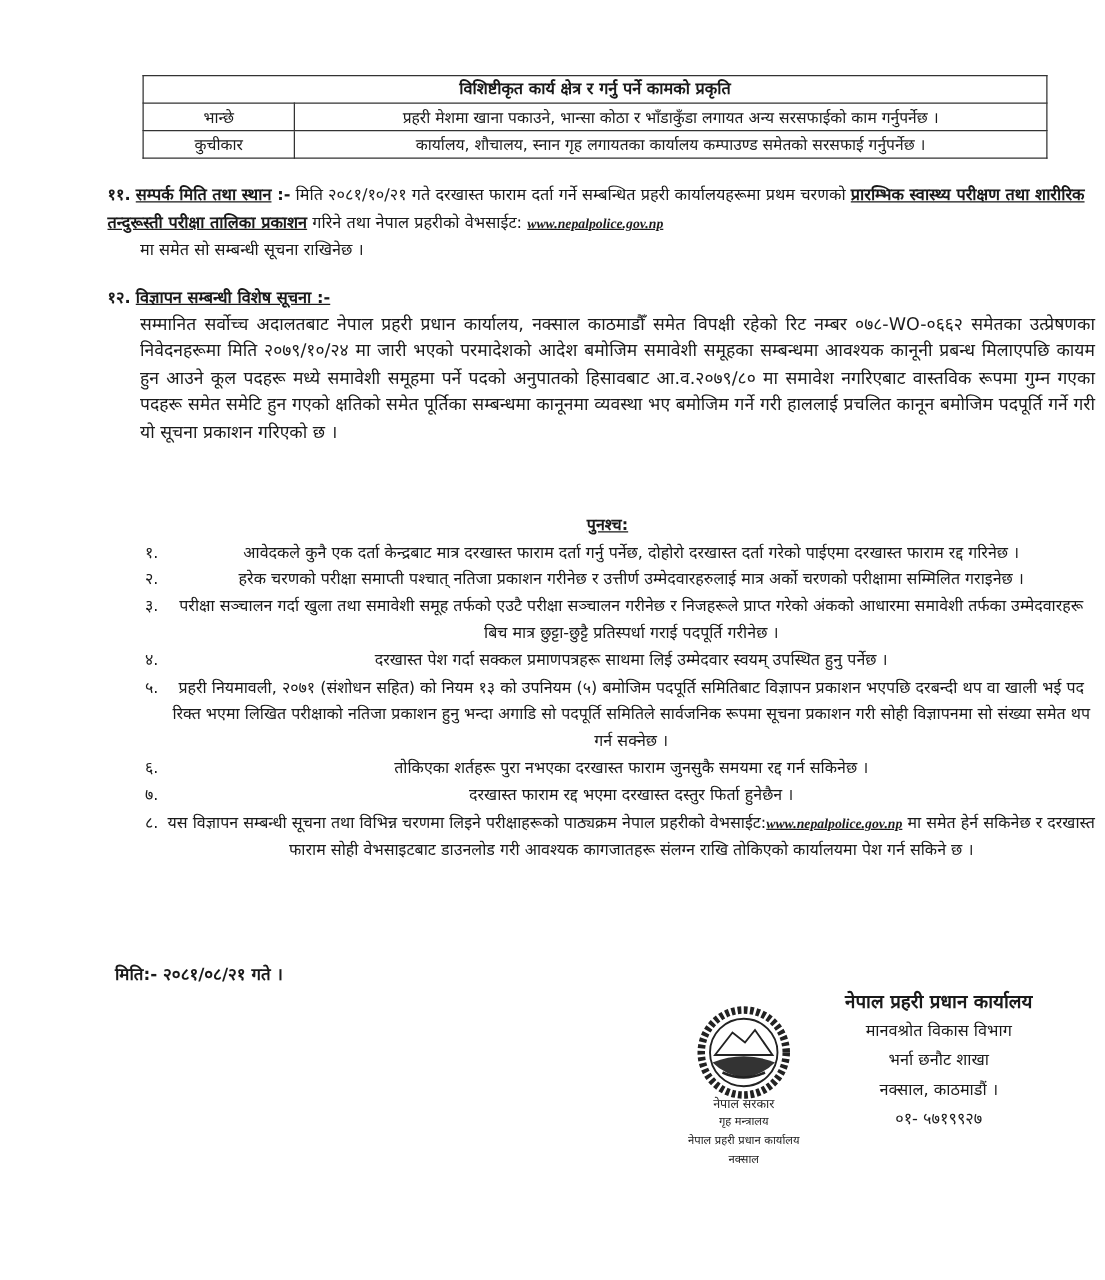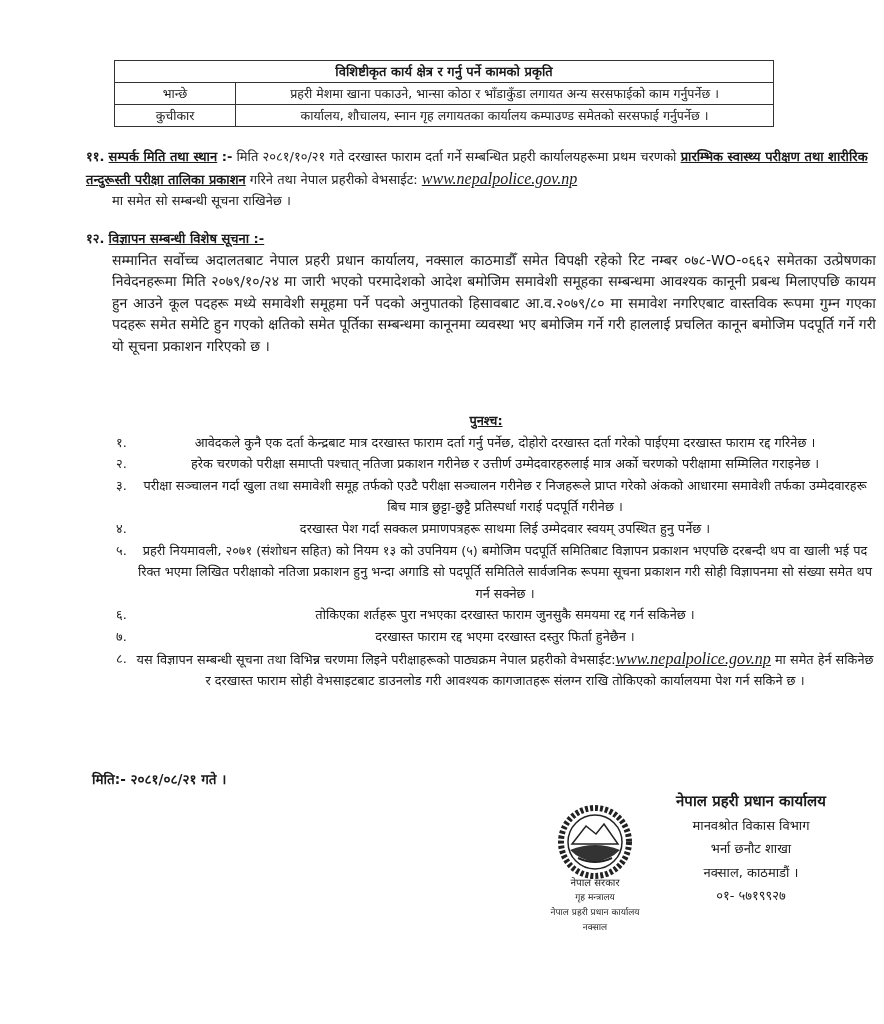--- a/index.html
+++ b/index.html
@@ -1,30 +1,30 @@
 <!DOCTYPE html>
 <html><head>
 <meta charset="utf-8">
 <style>
   html, body { margin:0; padding:0; background:#ffffff; }
   body { width:884px; height:1024px; position:relative; overflow:hidden;
          font-family:"DejaVu Sans", "Liberation Sans", sans-serif; color:#1a1a1a; }
   .page { position:absolute; left:0; top:0; width:884px; height:1024px; }
 
   
-  .jobtable { position:absolute; left:114px; top:60px; width:660px; border-collapse:collapse; font-size:12.5px; }
+  .jobtable { position:absolute; left:114px; top:60px; width:724px; border-collapse:collapse; font-size:12.5px; }
   .jobtable td, .jobtable th { border:1px solid #333; padding:1px 6px; height:19px; line-height:19px; white-space:nowrap;text-align:center; }
   .jobtable th { font-weight:bold; text-align:center; font-size:13px; }
   .jobtable td.c1 { width:108px; }
 
   .sec { position:absolute; font-size:13px; line-height:21.5px; }
   .num { font-weight:bold; }
   .head { font-weight:bold; text-decoration:underline;margin-top:24px; }
   .ulb { text-decoration:underline; font-weight:bold; }
-  .url { font-family:"Liberation Serif", serif; font-style:italic; text-decoration:underline; font-size:16px; }
+  .url { font-family:"Liberation Serif", serif; font-style:italic; text-decoration:underline; font-size:11px;font-weight:bold; }
 
   #sec11 { left:86px; top:146px; width:790px; }
   #sec11 .body { display:block; padding-left:26px; }
 
   #sec12 { left:86px; top:228px; width:790px; }
   #sec12 .para { display:block; padding-left:26px; text-align:justify; font-size:14px; }
 
   #postscript { position:absolute; left:96px; top:410px; width:780px; font-size:12.8px; line-height:21.6px;text-align:center; }
   #postscript .title { font-weight:bold; text-decoration:underline; display:block; }
   #postscript ol { list-style:none; margin:0; padding:0; }

